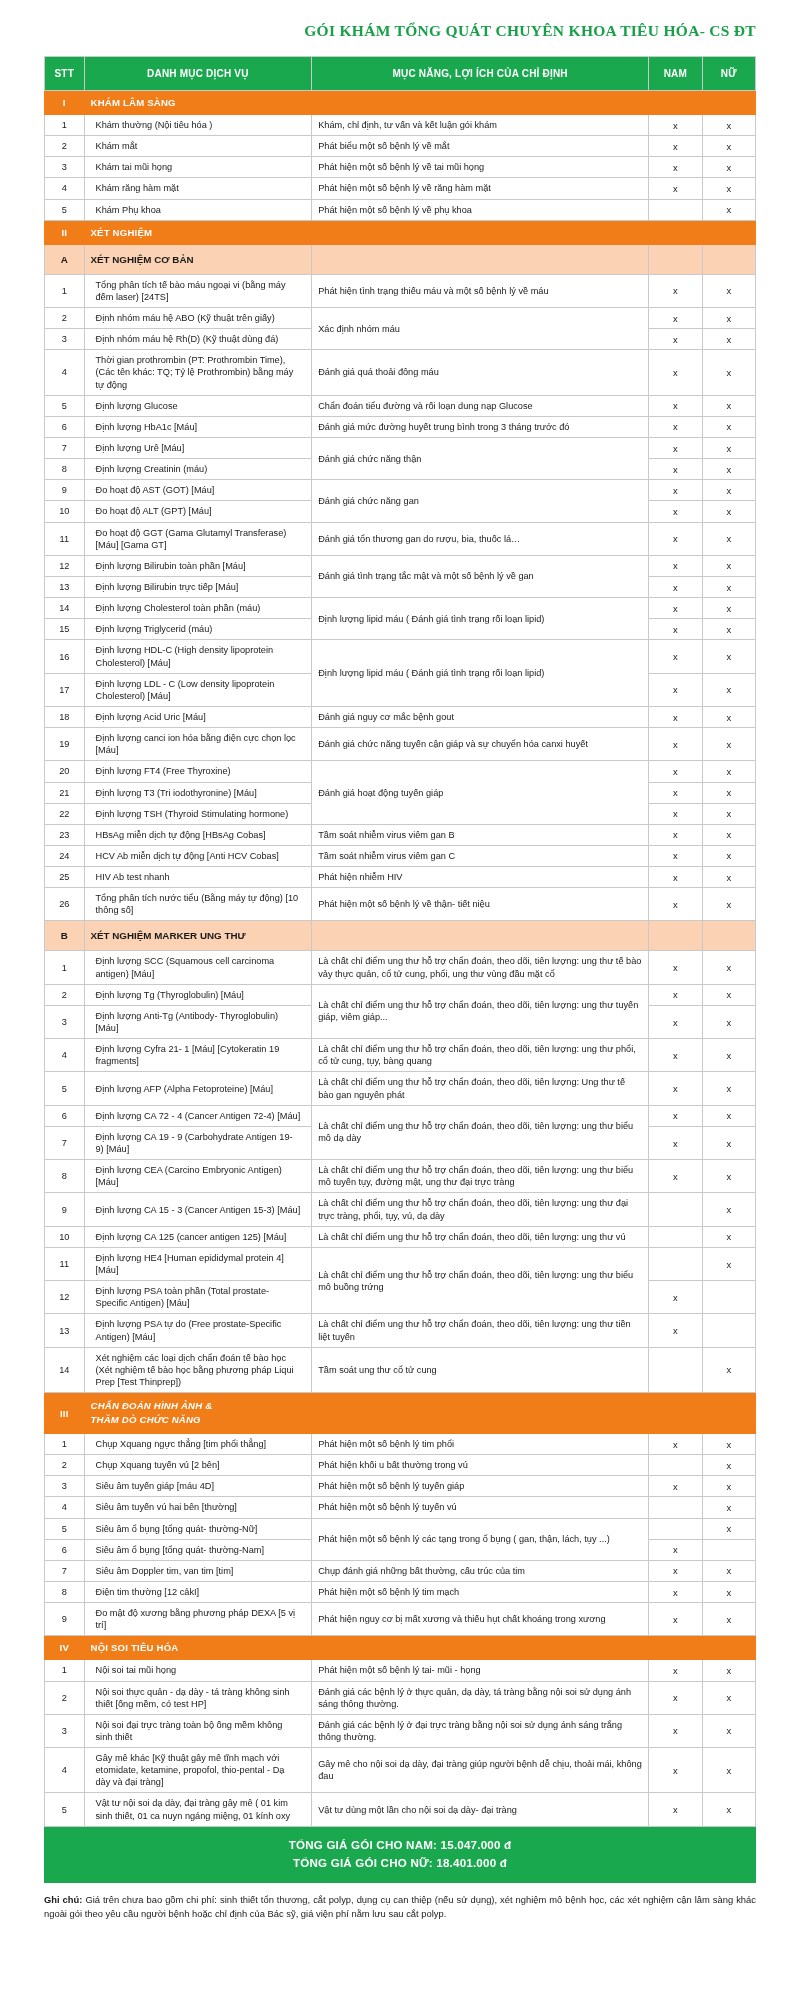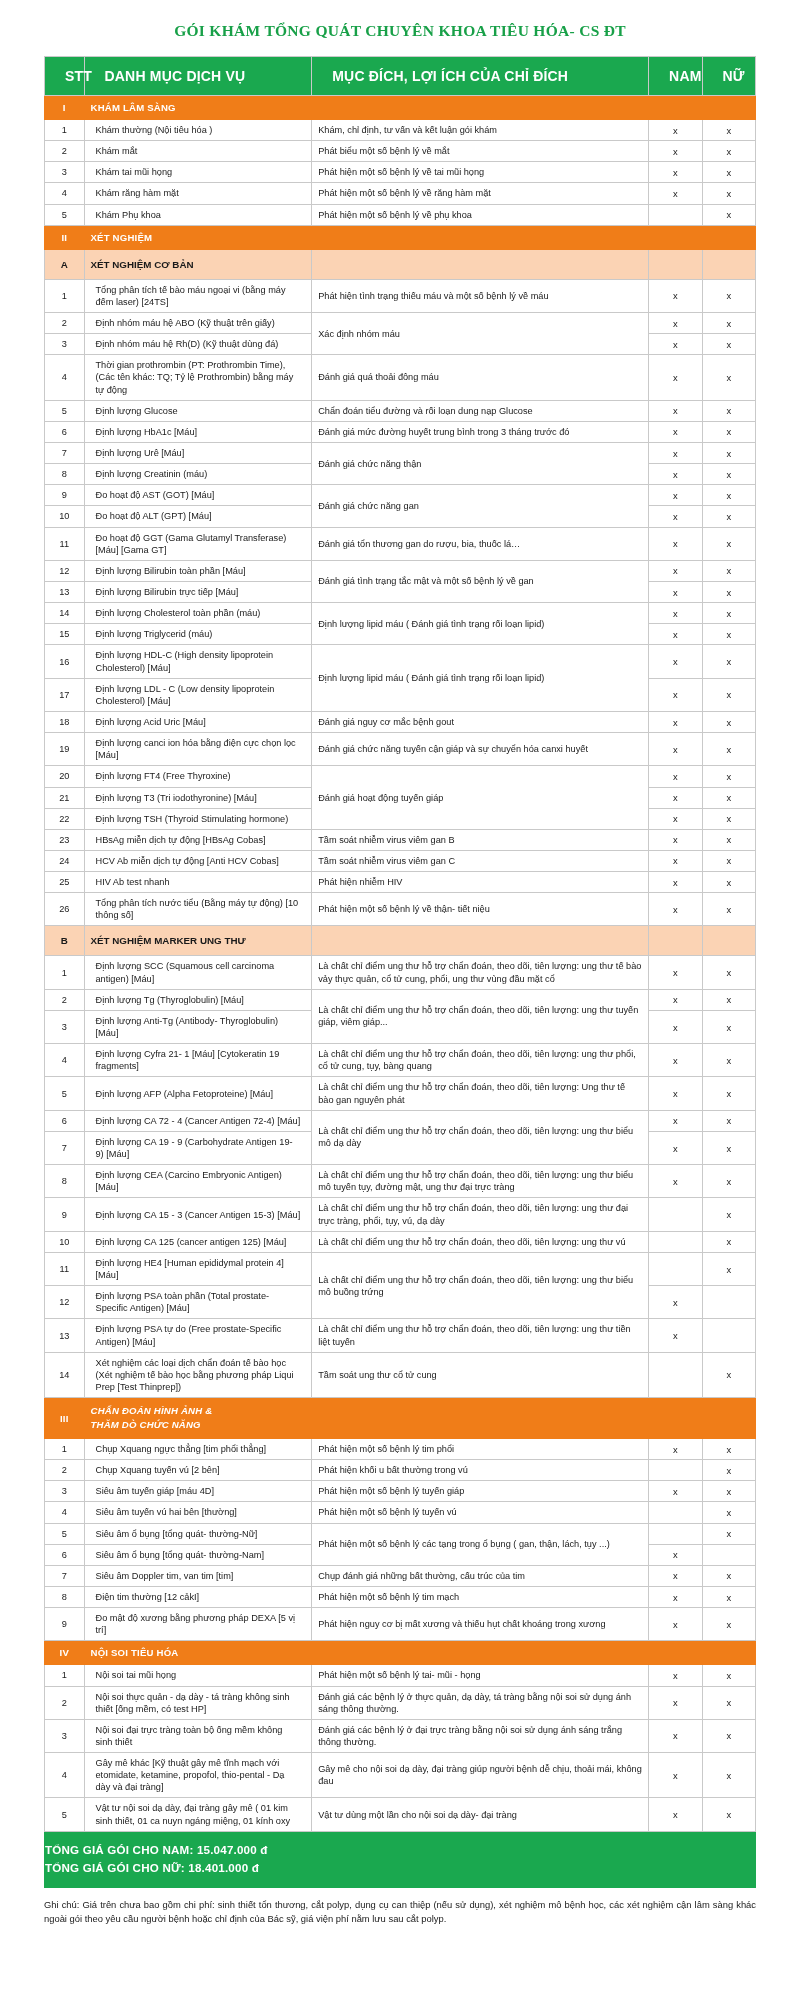--- a/index.html
+++ b/index.html
@@ -10,21 +10,21 @@
   }
   body {
     font-family: "Liberation Sans", sans-serif;
     color: #1a1a1a;
     width: 800px;
     min-height: 2000px;
   }
   .page { width: 800px; padding: 0 44px; }
 
   .page-title {
-    text-align: center;
+    text-align: right;
     color: #18a048;
     font-weight: bold;
     font-size: 15.5px;
     letter-spacing: 0.3px;
     padding: 22px 0 16px 0;
     font-family: "Liberation Serif", serif;
   }
 
   table.pkg {
     width: 712px;
@@ -41,23 +41,23 @@
   col.c-stt { width: 34px; }
   col.c-name { width: 196px; }
   col.c-purpose { width: 290px; }
   col.c-nam { width: 46px; }
   col.c-nu { width: 46px; }
 
   thead th {
     background: #1aa84f;
     color: #ffffff;
     font-weight: bold;
-    font-size: 14px;
-    text-align: left;
-    padding: 11px 20px;
+    font-size: 10px;
+    text-align: center;
+    padding: 11px 3px;
     letter-spacing: 0.2px;
     border-color: #1aa84f;
   }
 
   
   tr.sec-roman td {
     background: #f07d18;
     color: #ffffff;
     font-weight: bold;
     font-size: 9.6px;
@@ -82,59 +82,59 @@
   td.name { padding: 4px 11px; line-height: 1.32; }
   td.purpose { padding: 4px 6px; line-height: 1.32; }
   td.mark { text-align: center; font-size: 9.4px; padding: 4px 2px; }
 
   tr.data td { background: #ffffff; }
 
   .totals {
     width: 712px;
     background: #1aa84f;
     color: #ffffff;
-    text-align: left;
+    text-align: center;
     font-weight: bold;
     font-size: 11.6px;
     padding: 9px 0 10px 0;
     line-height: 1.55;
     border: 1px solid #1aa84f;
     border-top: none;
   }
   .totals div { letter-spacing: 0.2px; }
 
   .note {
     width: 712px;
     font-size: 9.4px;
     line-height: 1.5;
     padding: 10px 0 18px 0;
     text-align: justify;
   }
-  .note b { font-weight: normal; }
+  .note b { font-weight: bold; }
 </style>
 </head>
 <body>
 
 <div class="page">
 
   <div class="page-title">GÓI KHÁM TỔNG QUÁT CHUYÊN KHOA TIÊU HÓA- CS ĐT</div>
 
   <table class="pkg">
     <colgroup>
       <col class="c-stt">
         <col class="c-name">
         <col class="c-purpose">
         <col class="c-nam">
         <col class="c-nu">
     </colgroup>
     <thead>
       <tr>
         <th>STT</th>
         <th>DANH MỤC DỊCH VỤ</th>
-        <th>MỤC ĐÍCH, LỢI ÍCH CỦA CHỈ ĐÍCH</th>
+        <th>MỤC NĂNG, LỢI ÍCH CỦA CHỈ ĐỊNH</th>
         <th>NAM</th>
         <th>NỮ</th>
       </tr>
     </thead>
     <tbody id="pkg-body">
         <tr class="sec-roman">
           <td class="stt">I</td>
           <td colspan="4">KHÁM LÂM SÀNG</td>
         </tr>
         <tr class="data">

